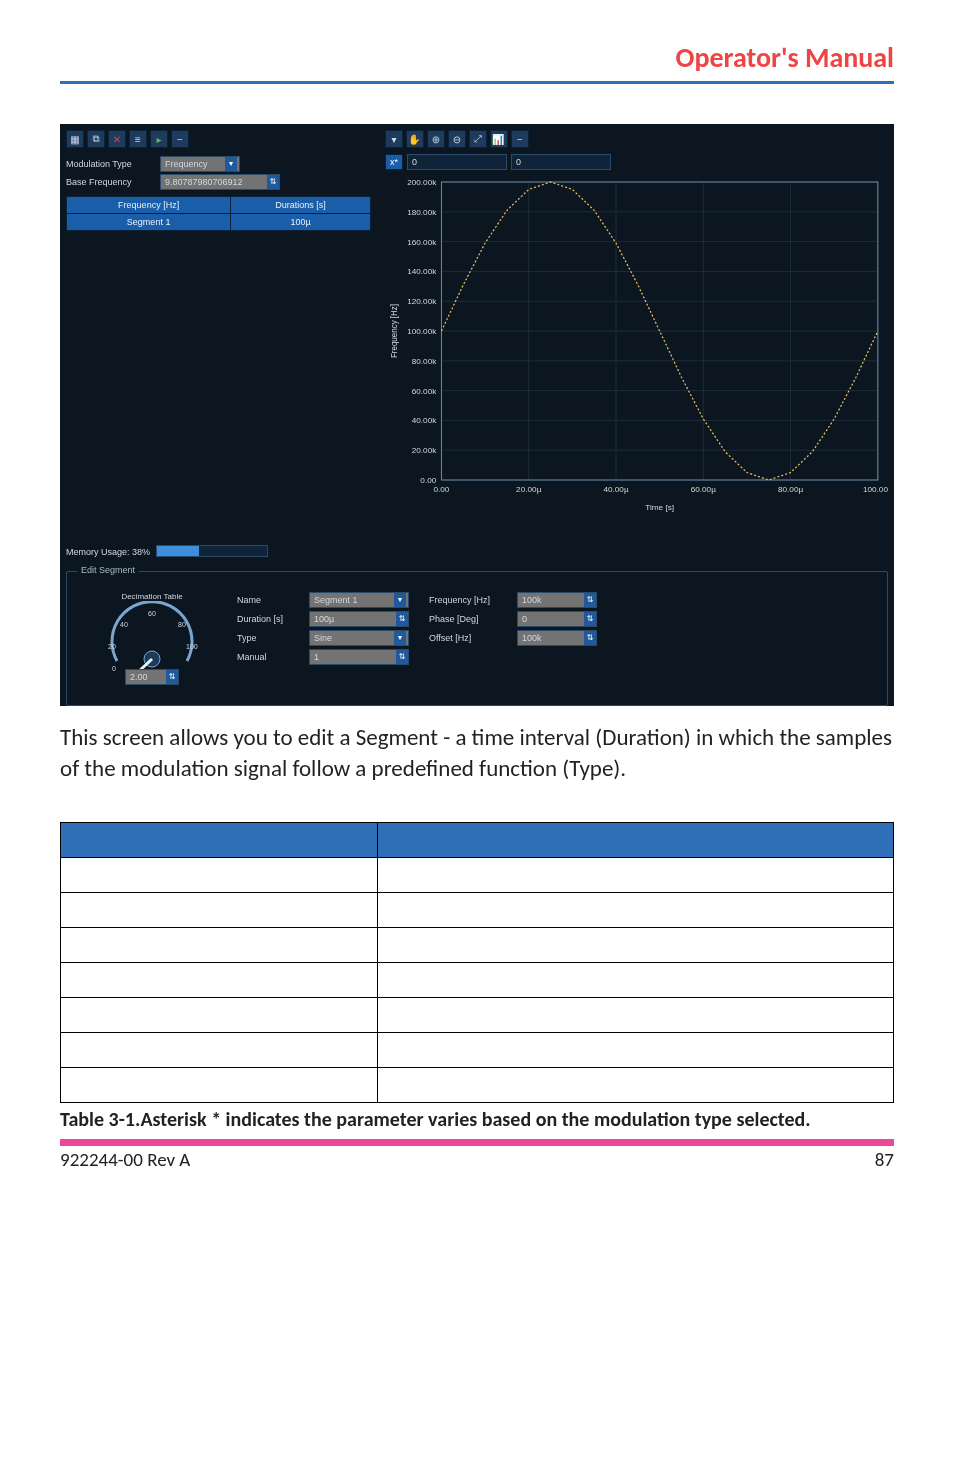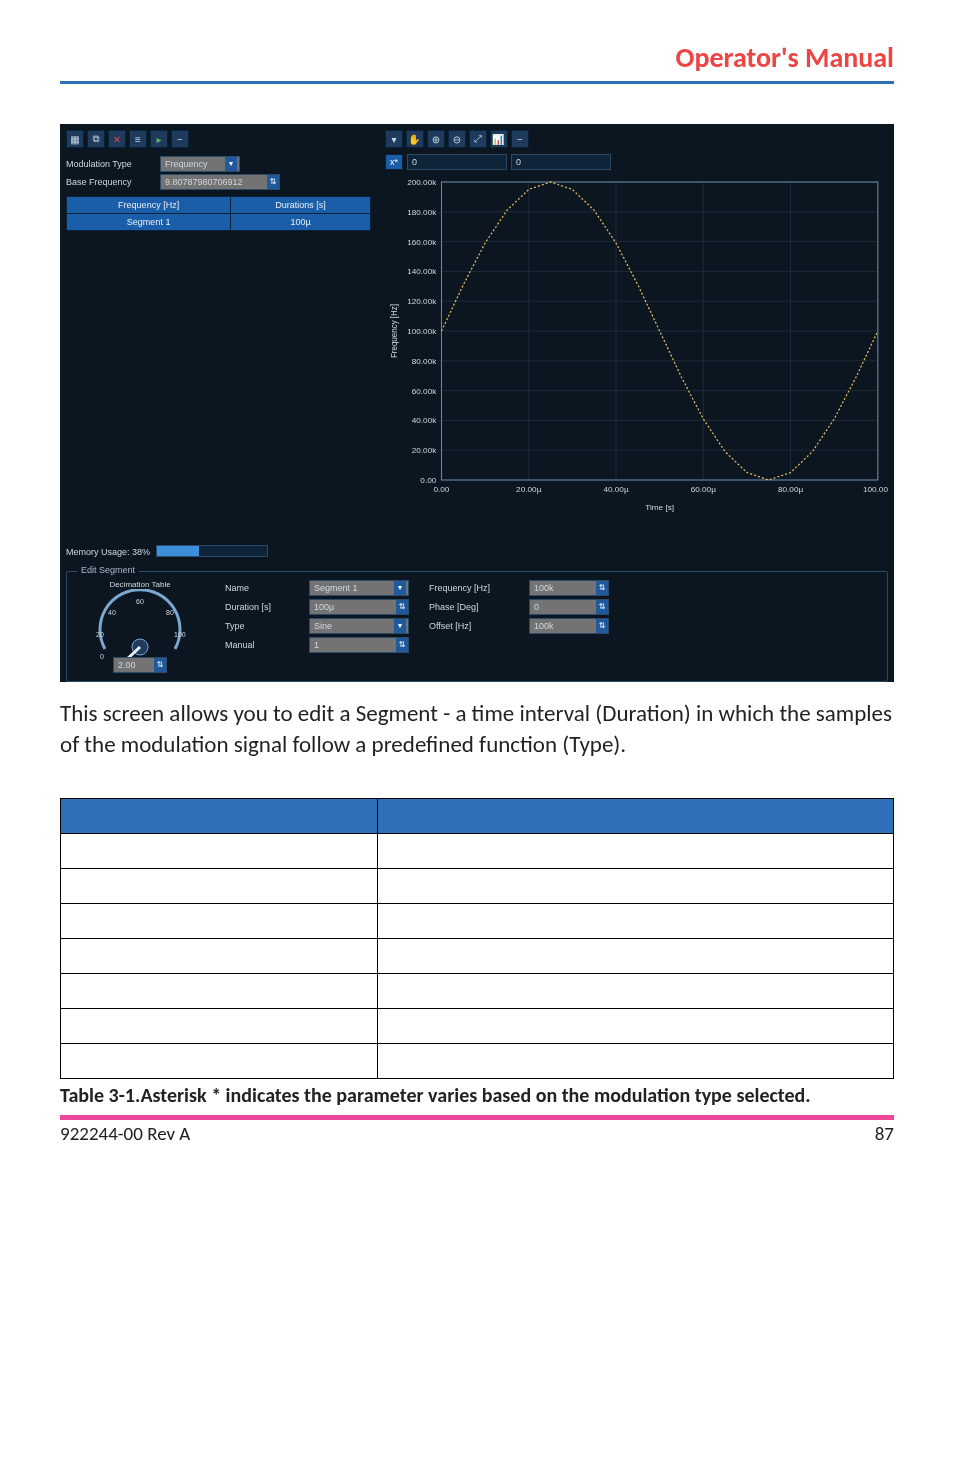--- a/index.html
+++ b/index.html
@@ -202,21 +202,21 @@
   .chart {
     position: relative;
     height: 340px;
     background: #0c1620;
   }
   .chart svg { display: block; }
 
   .edit-segment {
     border: 1px solid #2a4a68;
     margin: 6px;
-    padding: 8px;
+    padding: 20px;
     border-radius: 2px;
     position: relative;
   }
   .edit-segment-title {
     position: absolute;
     top: -7px;
     left: 10px;
     background: #0c1620;
     padding: 0 4px;
     font-size: 9px;
@@ -234,21 +234,21 @@
   }
   .gauge-col svg { display: block; margin: 0 auto; }
   .params-col, .params-col2 {
     display: flex;
     flex-direction: column;
     gap: 3px;
   }
   .param-row {
     display: flex;
     align-items: center;
-    gap: 18px;
+    gap: 6px;
     font-size: 9px;
   }
   .param-row .plabel { min-width: 66px; }
 
   
   .fn-table-wrap {
     padding: 0 60px;
   }
   table.fn-table {
     border-collapse: collapse;
@@ -270,21 +270,21 @@
   .caption {
     font-size: 20px;
     font-weight: bold;
     margin: 2px 0 8px 0;
   }
   .footer-row {
     display: flex;
     justify-content: space-between;
     font-size: 19px;
     padding: 2px 0 10px 0;
-    border-top: 5px solid #ec4899;
+    border-top: 7px solid #ec4899;
   }
 </style>
 </head>
 <body>
 
 <div class="page">
   <div class="header-title">Operator's Manual</div>
   <div class="header-rule"></div>
 
 

